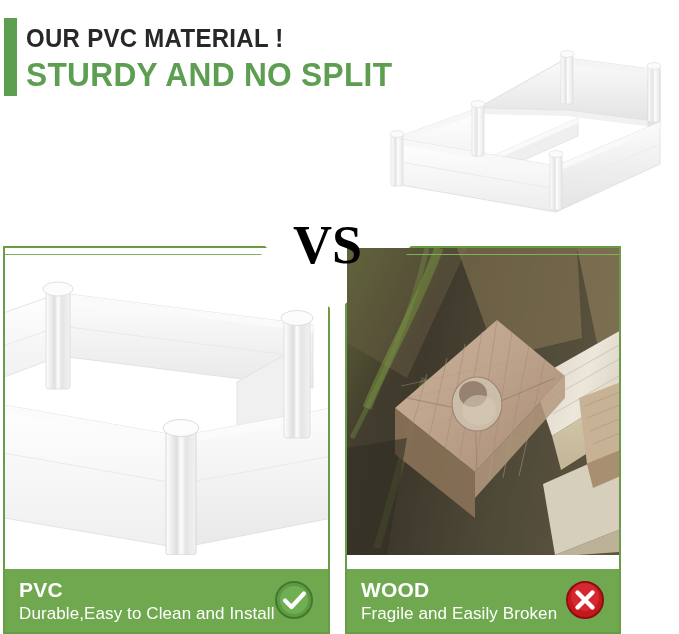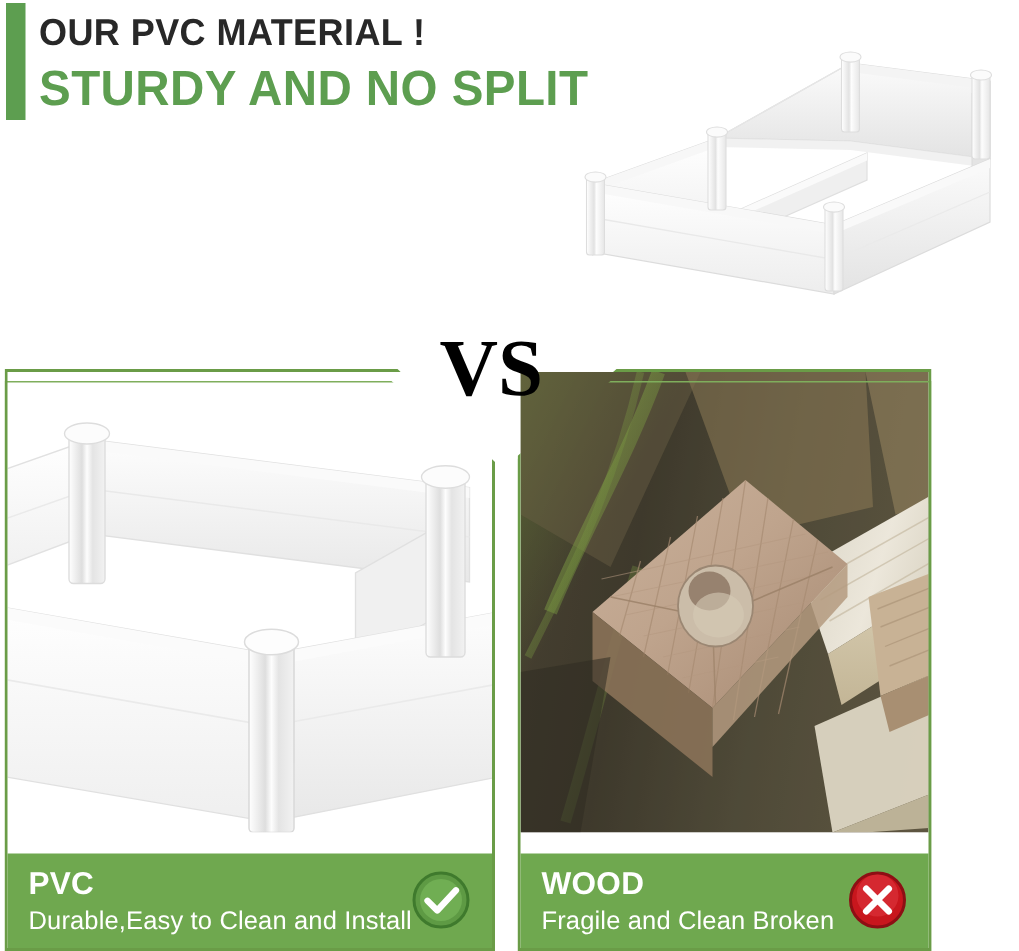--- a/index.html
+++ b/index.html
@@ -11,21 +11,21 @@
     width: 679px;
     height: 634px;
     font-family: "Liberation Sans", sans-serif;
     overflow: hidden;
     position: relative;
   }
 
   
   #header {
     position: absolute;
-    left: 0; top: 0;
+    left: 0; top: 16px;
     width: 566px;
     height: 215px;
   }
   #header-accent-bar {
     position: absolute;
     left: 4px; top: 2px;
     width: 13px; height: 78px;
     background: #5d9e50;
   }
   #headline-block {
@@ -437,21 +437,21 @@
         <polygon points="48,160 128,224 128,270 48,206" fill="#8a7258" opacity="0.9"></polygon>
         <polygon points="128,224 218,128 218,150 128,250" fill="#b49a7f" opacity="0.85"></polygon>
 
         <polygon points="0,200 60,190 40,307 0,307" fill="#2f2b22" opacity="0.55"></polygon>
       </svg>
     </div>
 
     <div class="label-bar">
       <div class="label-text">
         <div class="label-title">WOOD</div>
-        <div class="label-sub">Fragile and Clean Broken</div>
+        <div class="label-sub">Fragile and Easily Broken</div>
       </div>
       <div class="label-status-icon">
         <svg width="40" height="40" viewBox="0 0 40 40">
           <circle cx="20" cy="20" r="18" fill="#c8161d" stroke="#8d0f14" stroke-width="2"></circle>
           <circle cx="20" cy="17" r="14" fill="#e0393f" opacity="0.55"></circle>
           <path d="M12.5 12.5 L27.5 27.5 M27.5 12.5 L12.5 27.5" fill="none" stroke="#ffffff" stroke-width="4.4" stroke-linecap="round"></path>
         </svg>
       </div>
     </div>
 

